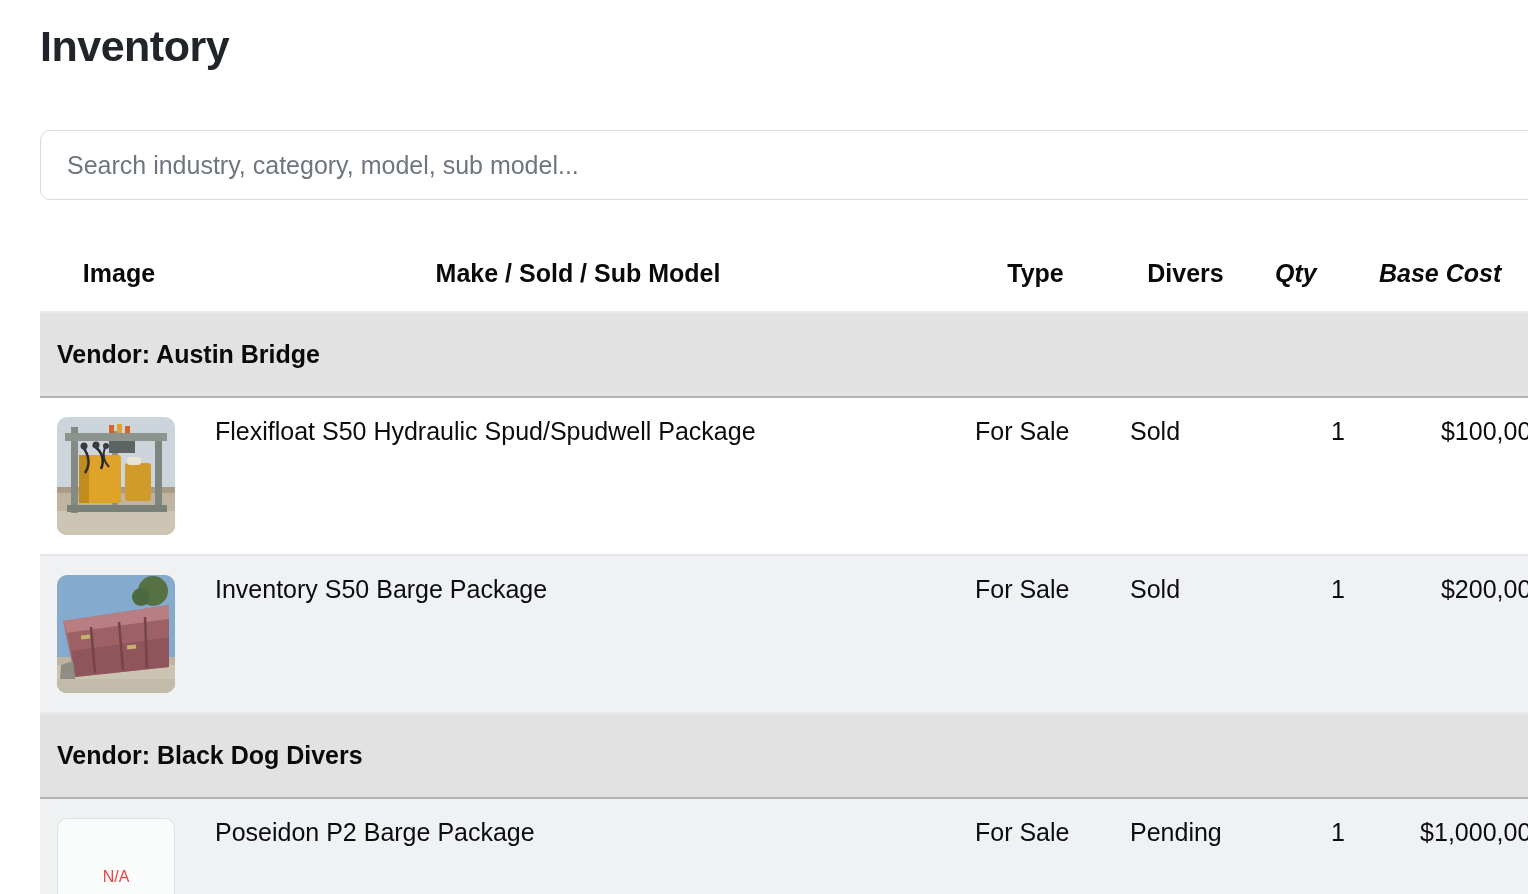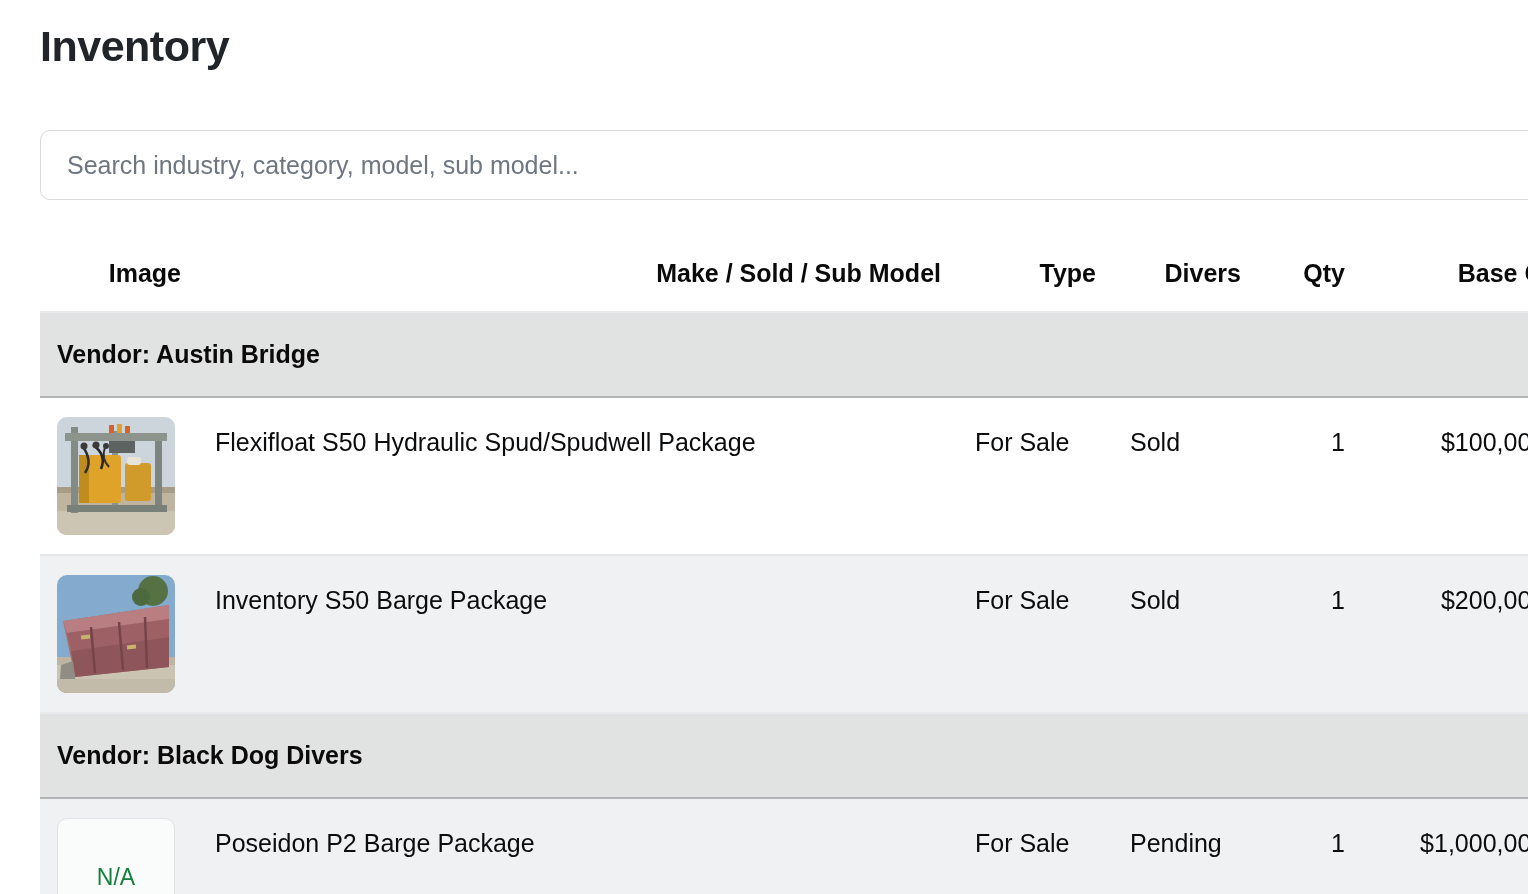--- a/index.html
+++ b/index.html
@@ -48,32 +48,32 @@
   table.inventory-table {
     border-collapse: collapse;
     table-layout: fixed;
     width: 1557px;
     margin-top: 25px;
   }
   thead th {
     font-size: 25px;
     font-weight: 700;
     color: #0a0a0a;
-    text-align: right;
+    text-align: center;
     padding: 34px 17px 23px 17px;
     white-space: nowrap;
     overflow: hidden;
   }
-  thead th.right { text-align: right; }
+  thead th.right { text-align: left; font-style: italic; }
   tbody td {
     vertical-align: top;
     font-size: 25px;
     line-height: 30px;
     color: #0b0c0e;
-    padding: 29px 17px;
+    padding: 18px 17px;
     white-space: nowrap;
     overflow: hidden;
   }
   tbody td.right { text-align: right; }
   tr.item-row {
     background: #ffffff;
     border-top: 2px solid #e4e5e8;
   }
   tr.stripe { background: #f0f1f2; }
   tr.vendor-row {
@@ -103,22 +103,22 @@
     width: 118px;
     height: 118px;
     border: 1px solid #e1e2e5;
     border-radius: 10px;
     background: #fafbfb;
     display: flex;
     align-items: center;
     justify-content: center;
   }
   .na-box span {
-    font-size: 23px;
-    color: #15803d;
+    font-size: 16px;
+    color: #ef4444;
   }
 </style>
 </head>
 <body>
 
 <div class="page">
 
   <h1 class="page-title">Inventory</h1>
 
   <div class="search-wrap">

